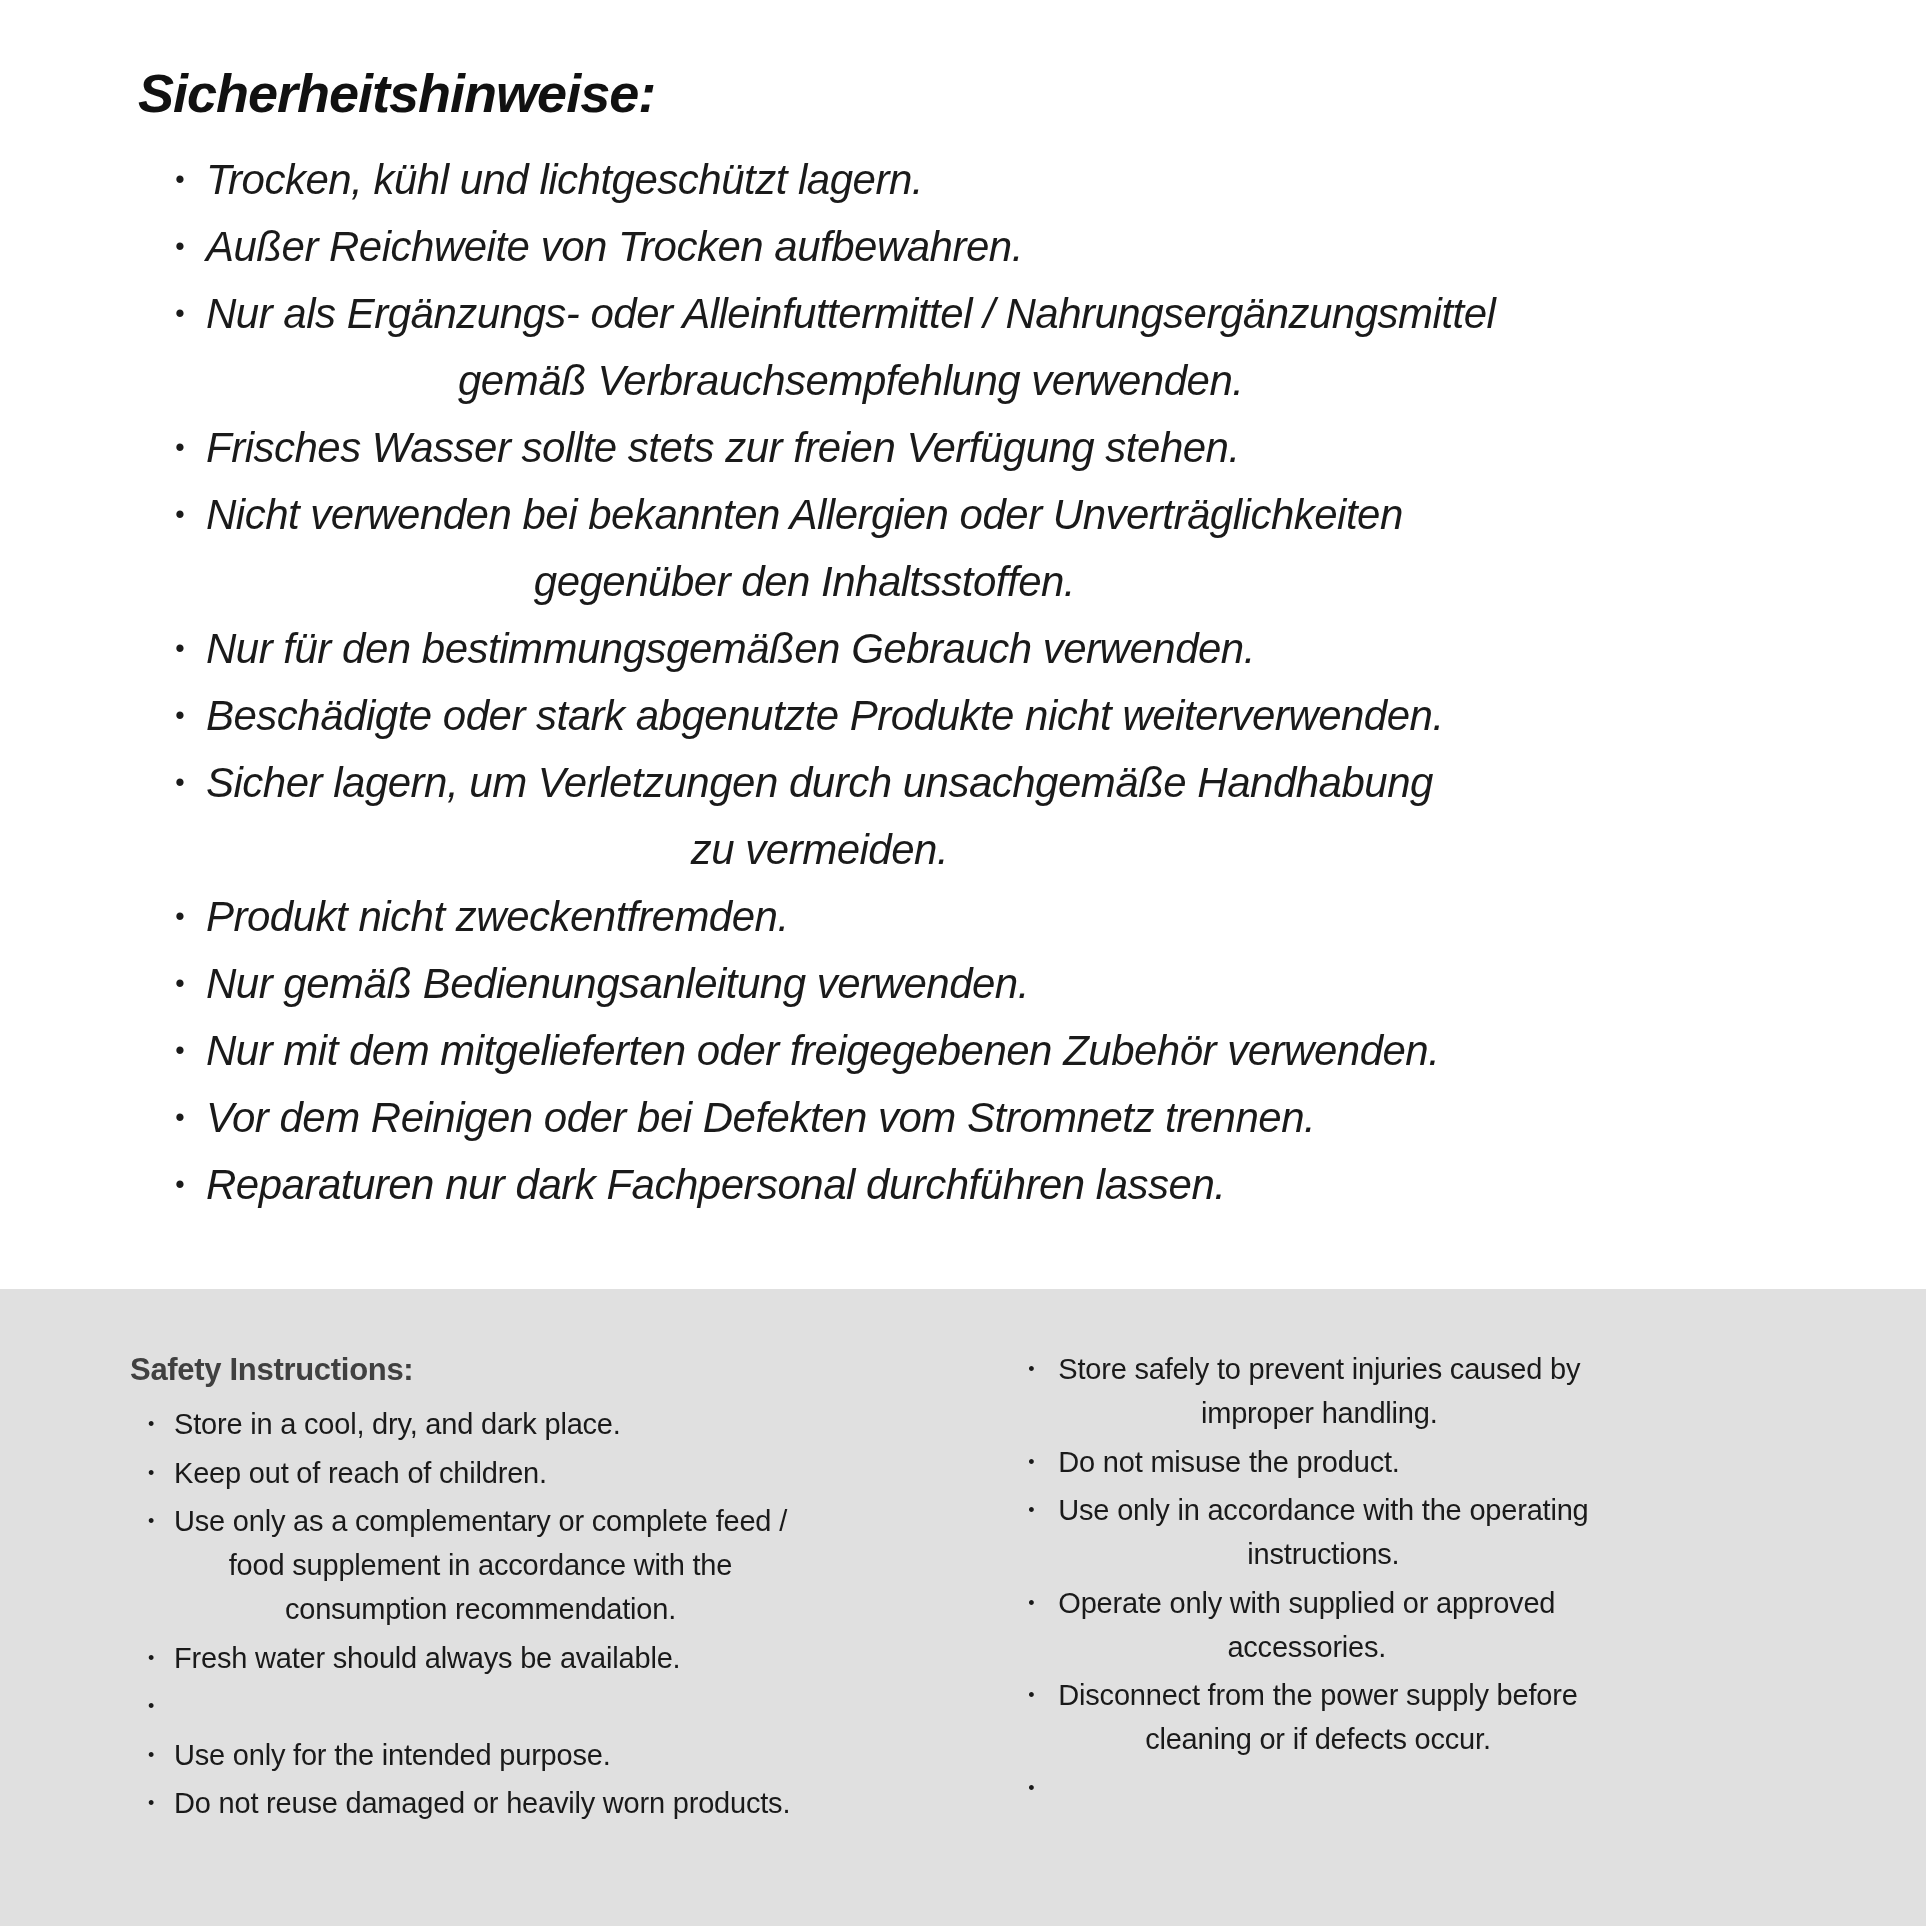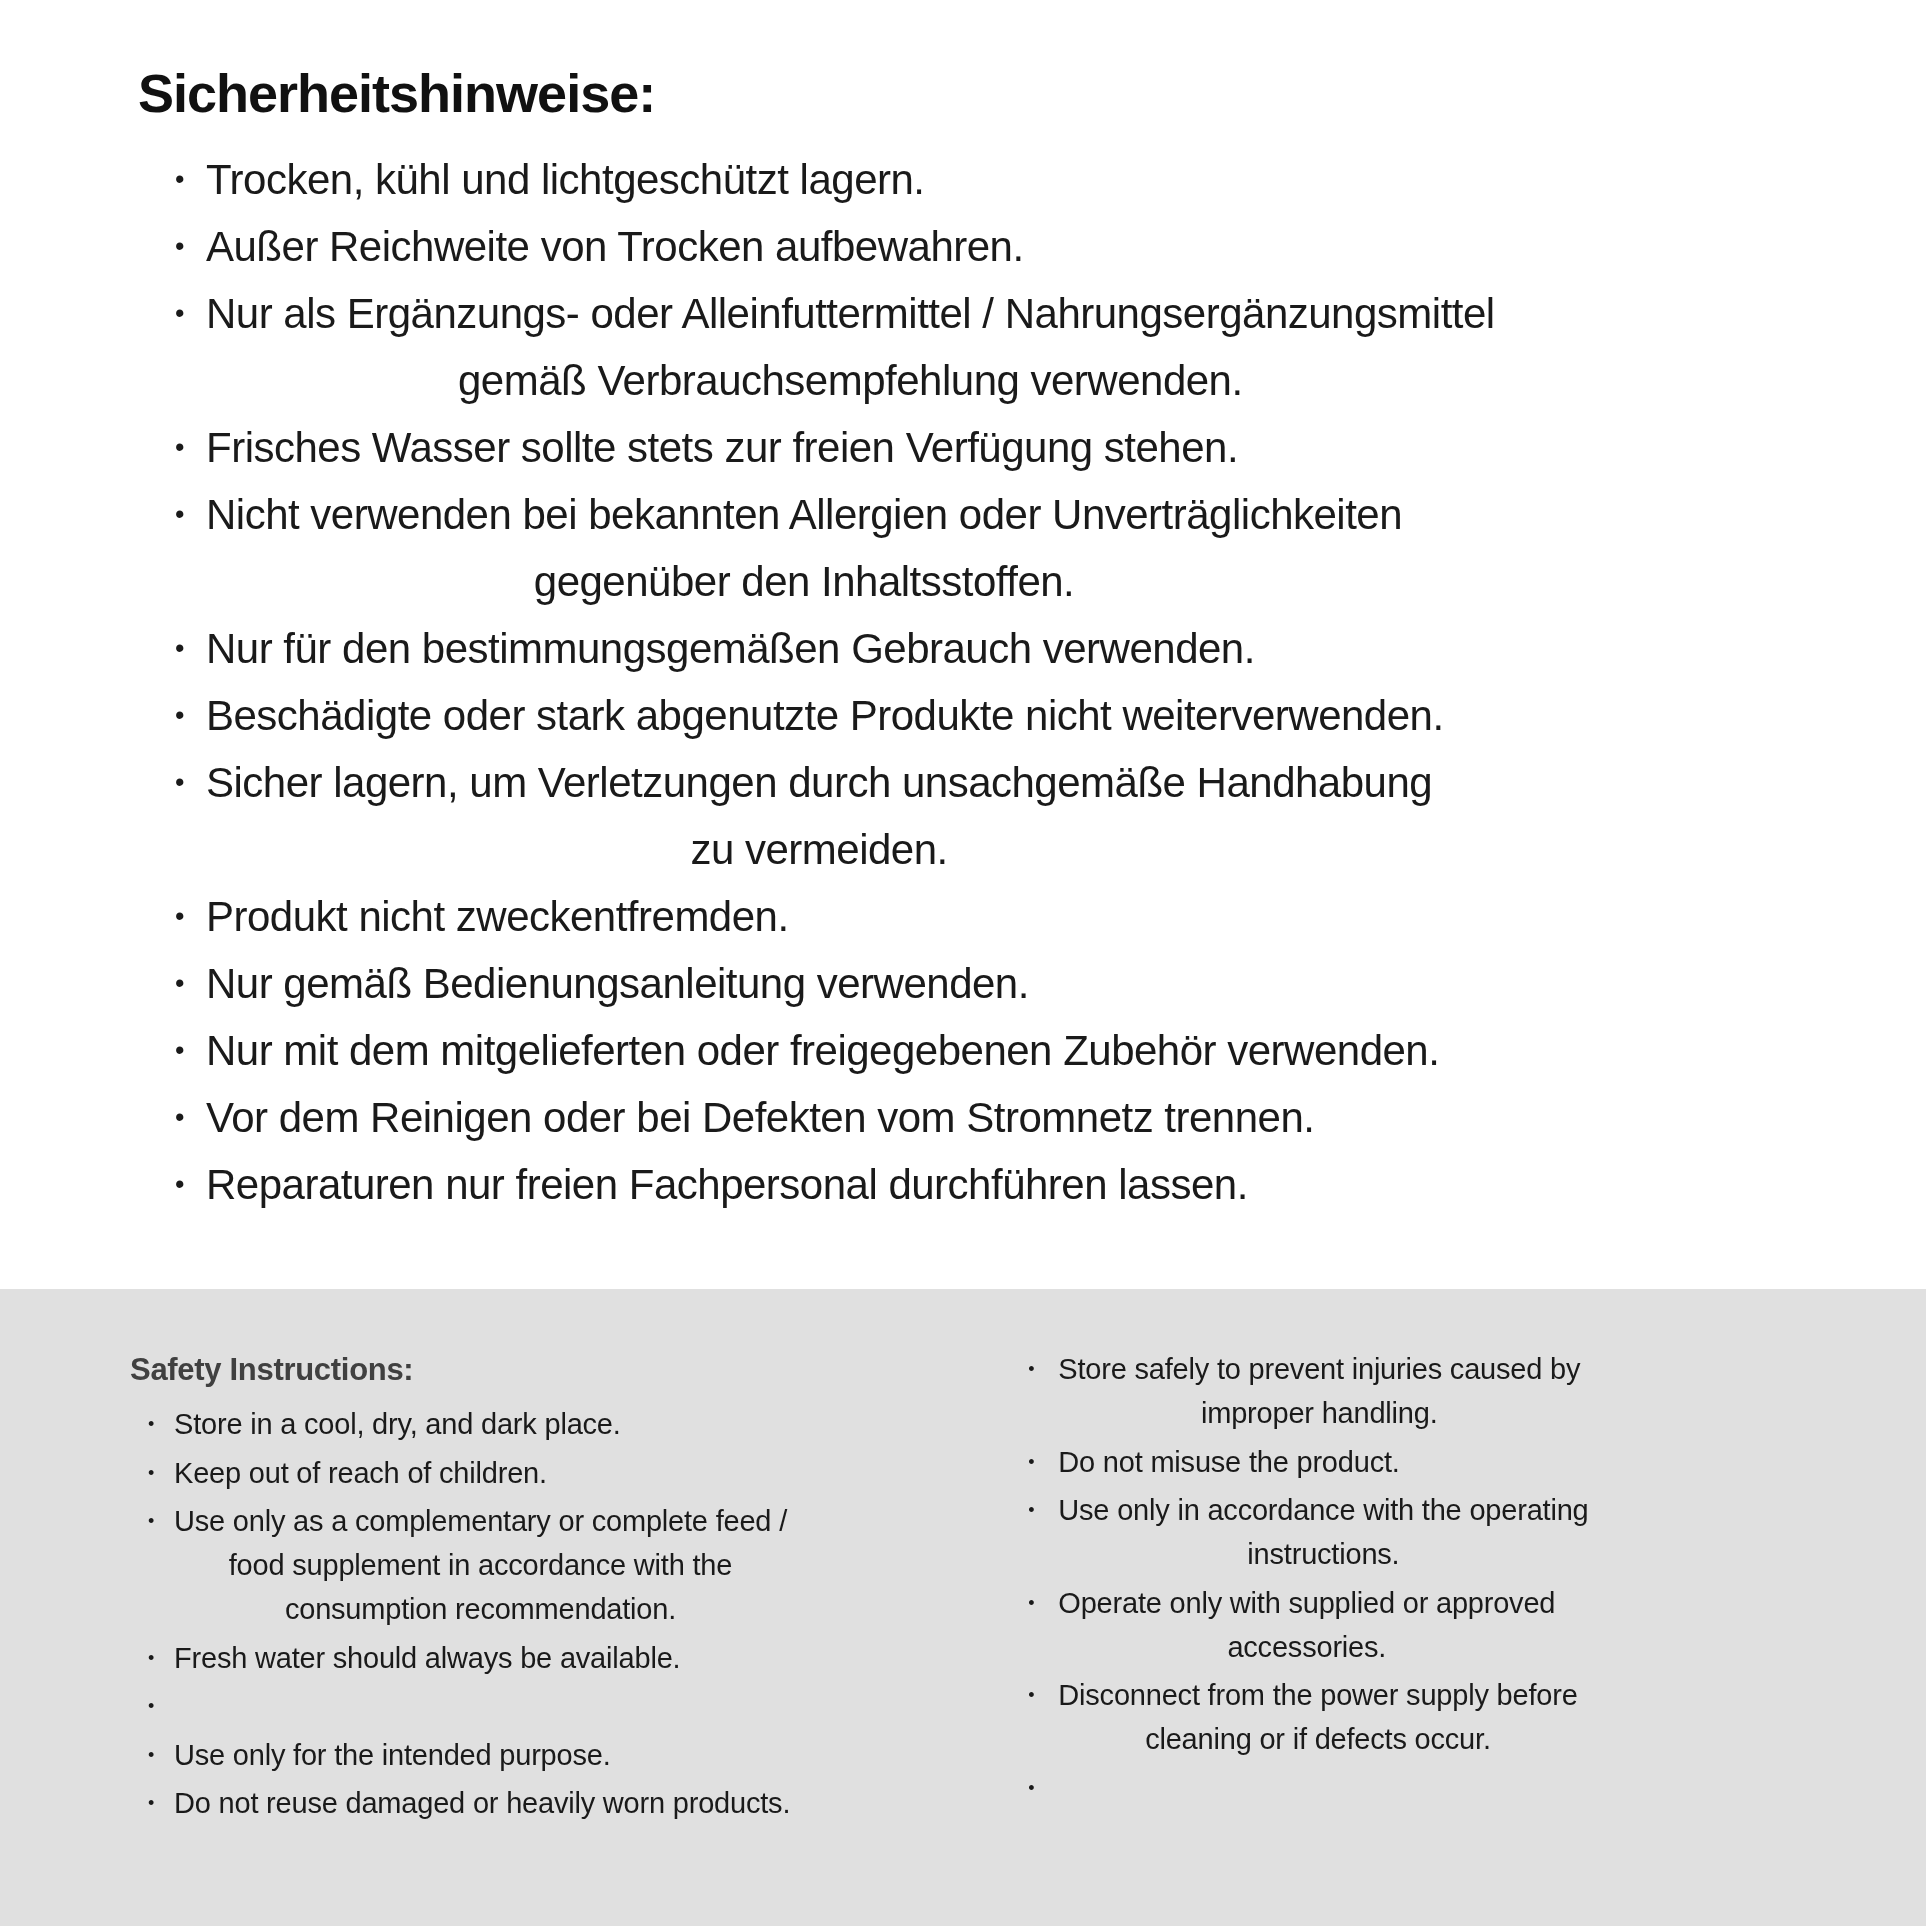--- a/index.html
+++ b/index.html
@@ -17,20 +17,21 @@
     height: 1926px;
     background: #ffffff;
     overflow: hidden;
   }
 
   
   .white-section {
     box-sizing: border-box;
     height: 1589px;
     padding: 62px 0 0 138px;
+    font-style: italic;
   }
   .de-heading {
     margin: 0;
     font-size: 54px;
     font-weight: 700;
     letter-spacing: -1px;
     color: #111111;
   }
   .de-list {
     list-style: none;
@@ -161,21 +162,21 @@
         <li>
           <span class="bullet">•</span>
           <span class="li-text">Nur mit dem mitgelieferten oder freigegebenen Zubehör verwenden.</span>
         </li>
         <li>
           <span class="bullet">•</span>
           <span class="li-text">Vor dem Reinigen oder bei Defekten vom Stromnetz trennen.</span>
         </li>
         <li>
           <span class="bullet">•</span>
-          <span class="li-text">Reparaturen nur freien Fachpersonal durchführen lassen.</span>
+          <span class="li-text">Reparaturen nur dark Fachpersonal durchführen lassen.</span>
         </li>
       </ul>
   </section>
 
   <section class="gray-section" style="background-color: rgb(224, 224, 224);">
     <div class="col-left">
       <h2 class="en-heading">Safety Instructions:</h2>
       <ul class="en-list">
           <li>
             <span class="bullet">•</span>

